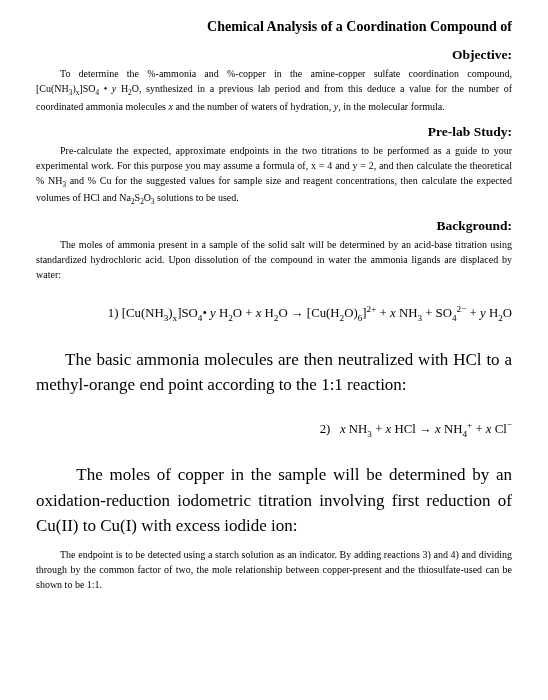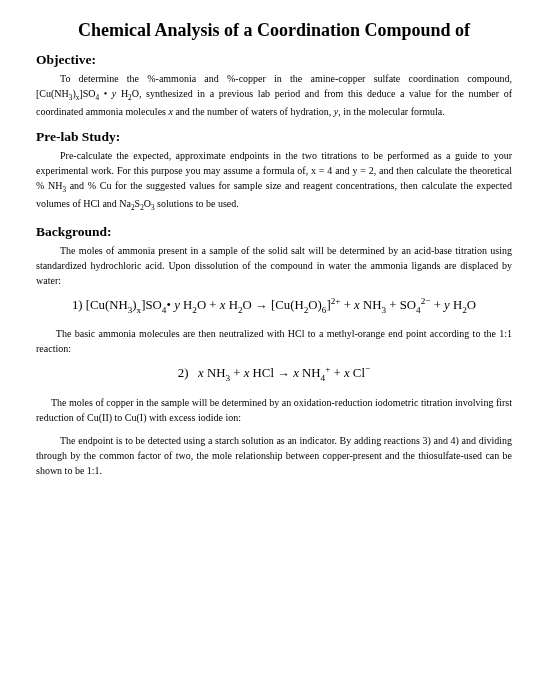--- a/index.html
+++ b/index.html
@@ -20,52 +20,53 @@
 
     .page {
       width: 548px;
       min-height: 700px;
       background: #fff;
       padding: 18px 36px 24px 36px;
       position: relative;
     }
 
     .page-title {
-      font-size: 18px;
+      font-size: 14px;
       font-weight: bold;
       line-height: 1.35;
       margin-bottom: 2px;
-      text-align: center;
+      text-align: right;
     }
 
     .section-heading {
       font-size: 13.5px;
       font-weight: bold;
       margin-bottom: 3px;
       margin-top: 10px;
+      text-align: right;
     }
 
     .section-body {
       font-size: 10px;
       line-height: 1.5;
       text-indent: 24px;
       text-align: justify;
     }
 
     .section-body-noindent {
-      font-size: 10px;
+      font-size: 17px;
       line-height: 1.5;
       text-align: justify;
     }
 
     .centered-eq {
-      text-align: center;
+      text-align: right;
       font-size: 12.8px;
       line-height: 1.7;
-      margin: 6px 0;
+      margin: 20px 0;
     }
 
     sup {
       font-size: 0.72em;
       vertical-align: super;
     }
 
     sub {
       font-size: 0.72em;
       vertical-align: sub;

